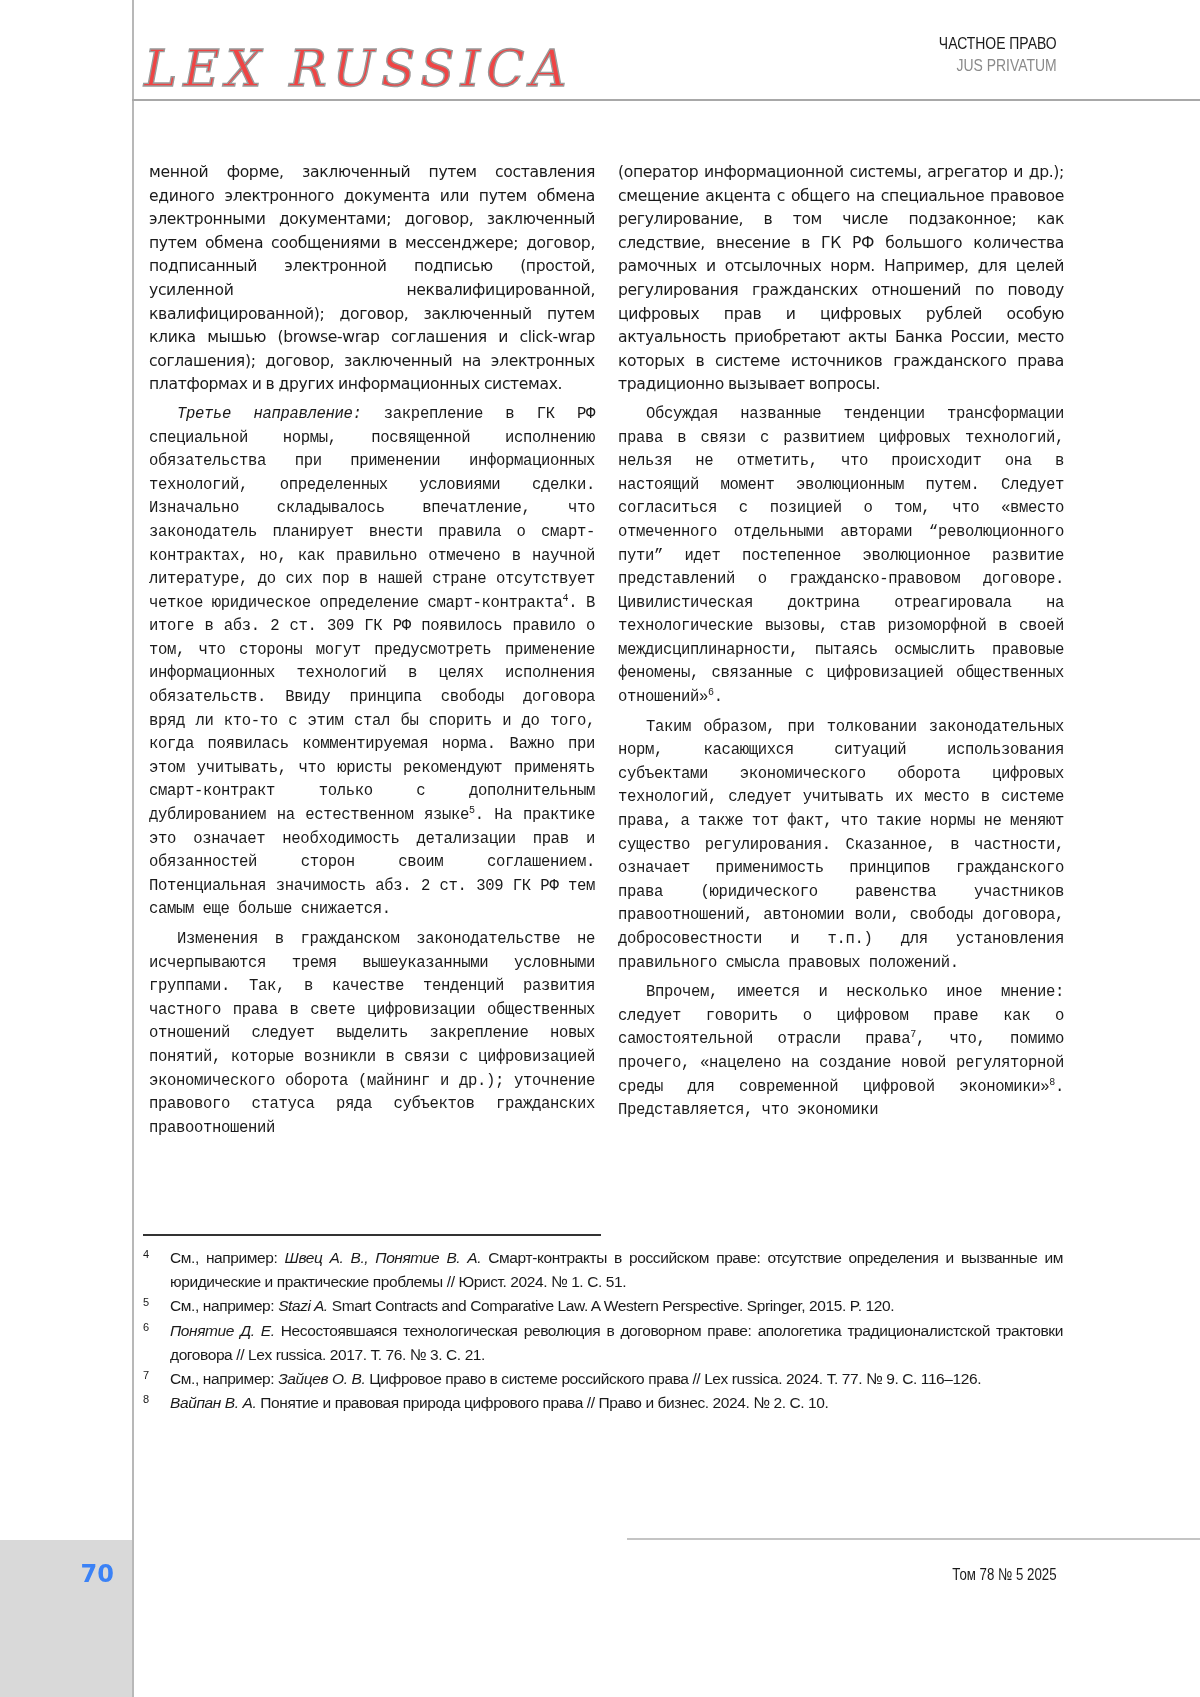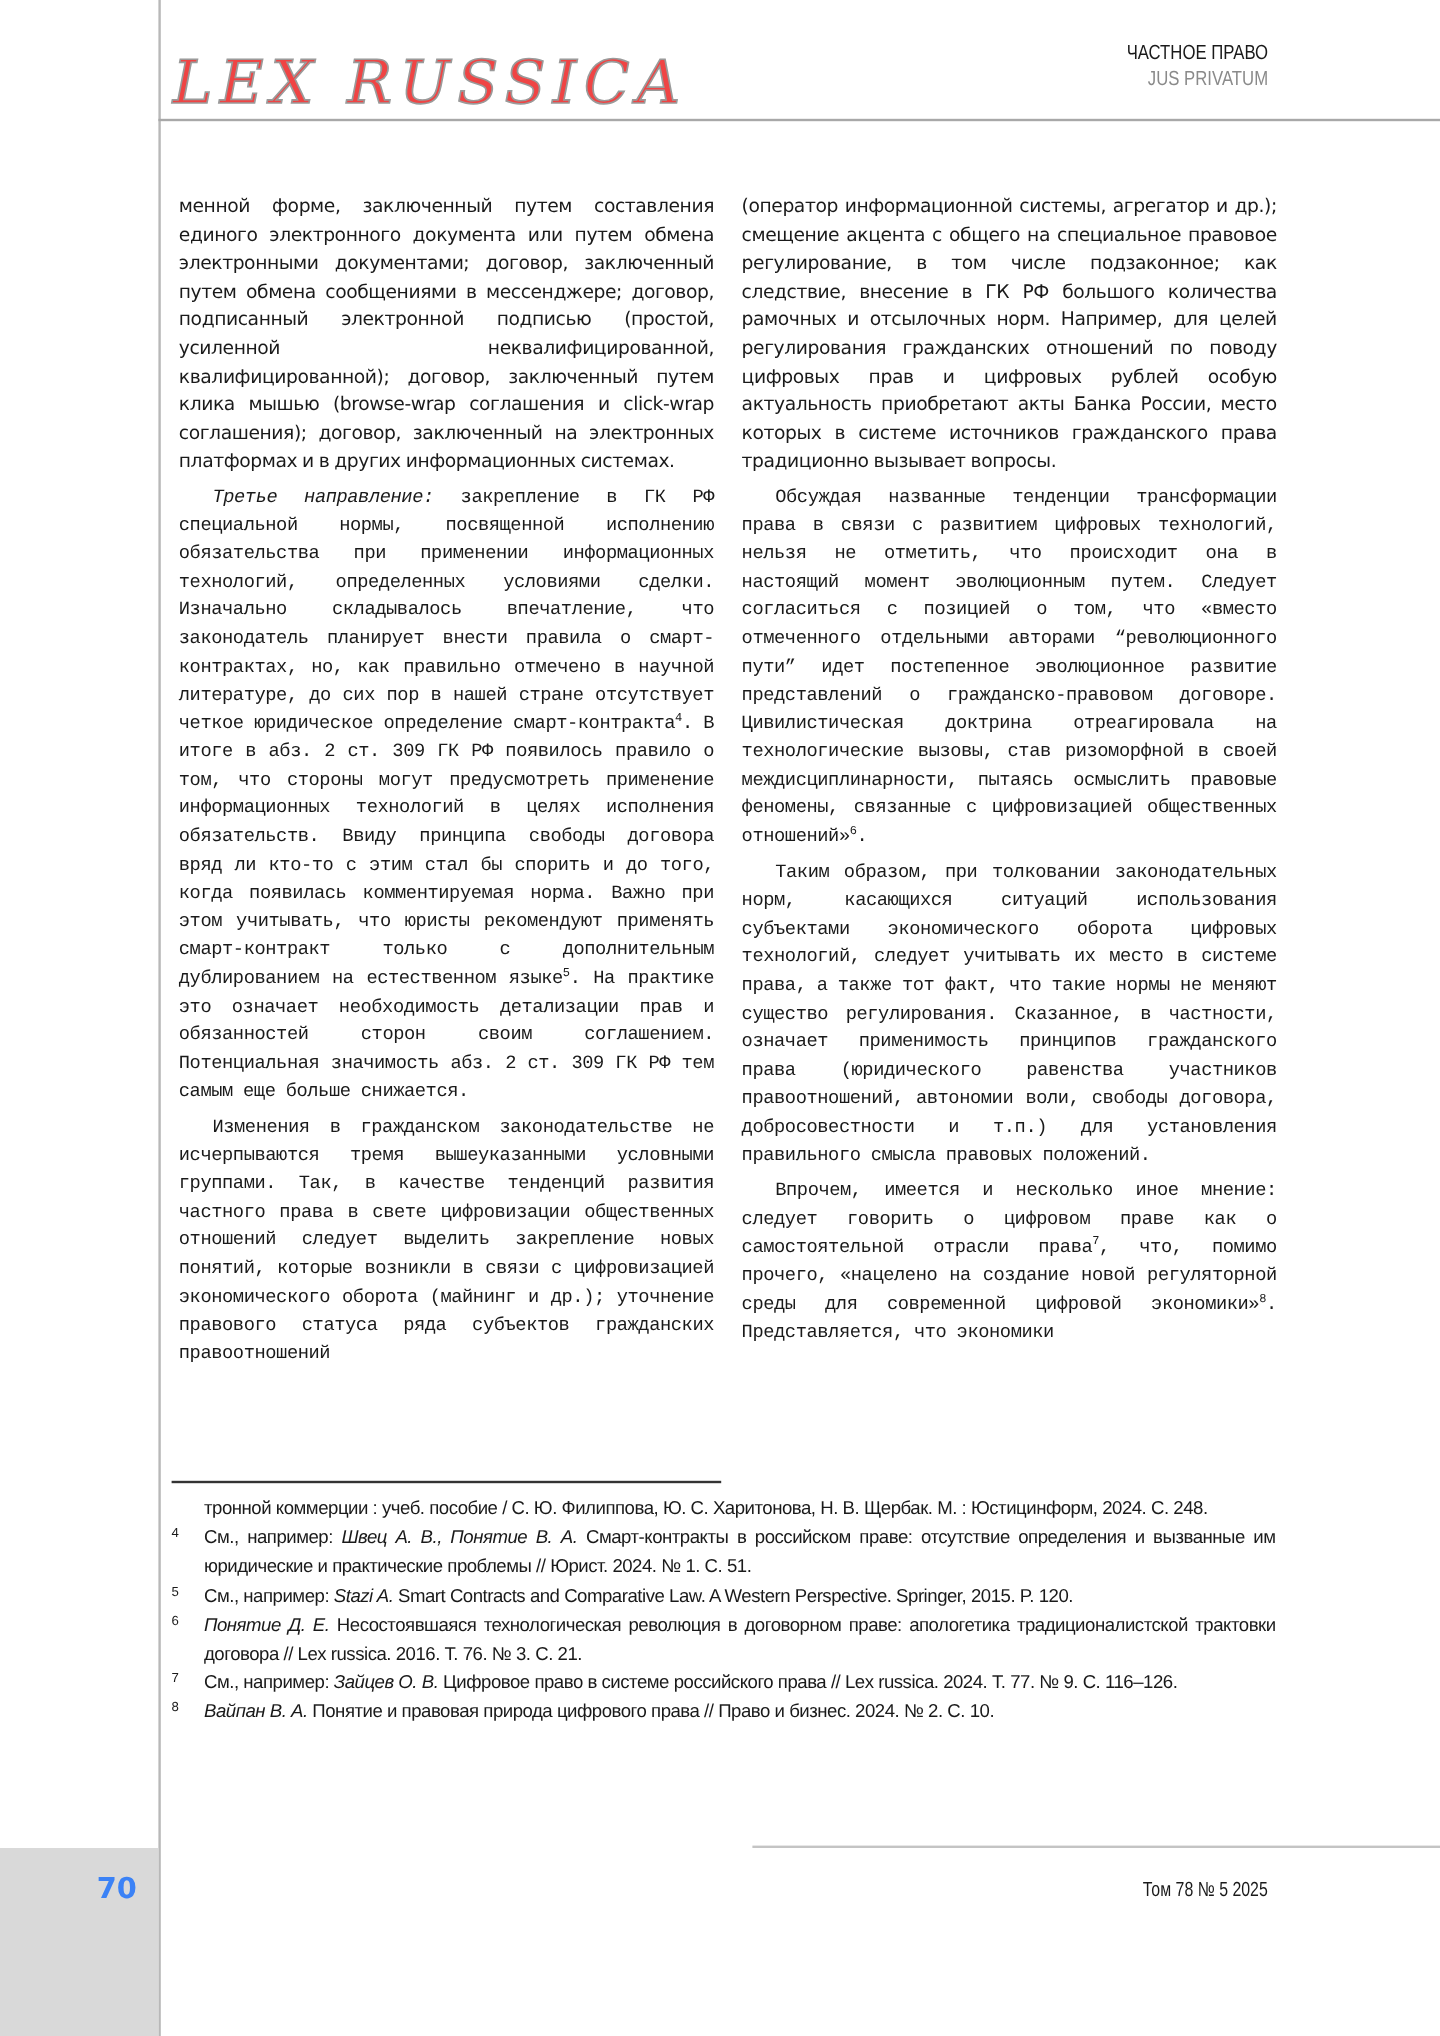--- a/index.html
+++ b/index.html
@@ -62,24 +62,23 @@
 <div class="col right">
   <p>(оператор информационной системы, агрегатор и др.); смещение акцента с общего на специальное правовое регулирование, в том числе подзаконное; как следствие, внесение в ГК РФ большого количества рамочных и отсылочных норм. Например, для целей регулирования гражданских отношений по поводу цифровых прав и цифровых рублей особую актуальность приобретают акты Банка России, место которых в системе источников гражданского права традиционно вызывает вопросы.</p>
   <p class="indent"><span>Обсуждая названные тенденции трансформации права в связи с развитием цифровых технологий, нельзя не отметить, что происходит она в настоящий момент эволюционным путем. Следует согласиться с позицией о том, что «вместо отмеченного отдельными авторами “революционного пути” идет постепенное эволюционное развитие представлений о гражданско-правовом договоре. Цивилистическая доктрина отреагировала на технологические вызовы, став ризоморфной в своей междисциплинарности, пытаясь осмыслить правовые феномены, связанные с цифровизацией общественных отношений»</span><sup>6</sup><span>.</span></p>
   <p class="indent">Таким образом, при толковании законодательных норм, касающихся ситуаций использования субъектами экономического оборота цифровых технологий, следует учитывать их место в системе права, а также тот факт, что такие нормы не меняют существо регулирования. Сказанное, в частности, означает применимость принципов гражданского права (юридического равенства участников правоотношений, автономии воли, свободы договора, добросовестности и т.п.) для установления правильного смысла правовых положений.</p>
   <p class="indent"><span>Впрочем, имеется и несколько иное мнение: следует говорить о цифровом праве как о самостоятельной отрасли права</span><sup>7</sup><span>, что, помимо прочего, «нацелено на создание новой регуляторной среды для современной цифровой экономики»</span><sup>8</sup><span>. Представляется, что экономики</span></p>
 </div>
 
 <div class="footnote-rule"></div>
 
 <div class="footnotes">
-  <p class="fn">тронной коммерции : учеб. пособие / С. Ю. Филиппова, Ю. С. Харитонова, Н. В. Щербак. М. : Юстицинформ, 2024. С. 248.</p>
   <p class="fn"><span class="num">4</span><span>См., например: </span><i>Швец А. В., Понятие В. А.</i><span> Смарт-контракты в российском праве: отсутствие определения и вызванные им юридические и практические проблемы // Юрист. 2024. № 1. С. 51.</span></p>
   <p class="fn"><span class="num">5</span><span>См., например: </span><i>Stazi A.</i><span> Smart Contracts and Comparative Law. A Western Perspective. Springer, 2015. P. 120.</span></p>
-  <p class="fn"><span class="num">6</span><span></span><i>Понятие Д. Е.</i><span> Несостоявшаяся технологическая революция в договорном праве: апологетика традиционалистской трактовки договора // Lex russica. 2016. Т. 76. № 3. С. 21.</span></p>
+  <p class="fn"><span class="num">6</span><span></span><i>Понятие Д. Е.</i><span> Несостоявшаяся технологическая революция в договорном праве: апологетика традиционалистской трактовки договора // Lex russica. 2017. Т. 76. № 3. С. 21.</span></p>
   <p class="fn"><span class="num">7</span><span>См., например: </span><i>Зайцев О. В.</i><span> Цифровое право в системе российского права // Lex russica. 2024. Т. 77. № 9. С. 116–126.</span></p>
   <p class="fn"><span class="num">8</span><span></span><i>Вайпан В. А.</i><span> Понятие и правовая природа цифрового права // Право и бизнес. 2024. № 2. С. 10.</span></p>
 </div>
 
 <div class="footer-rule"></div>
 <div class="page-tab"></div>
 <div class="page-num">70</div>
 <div class="footer-issue">Том 78 № 5 2025</div>
 
 </body></html>

